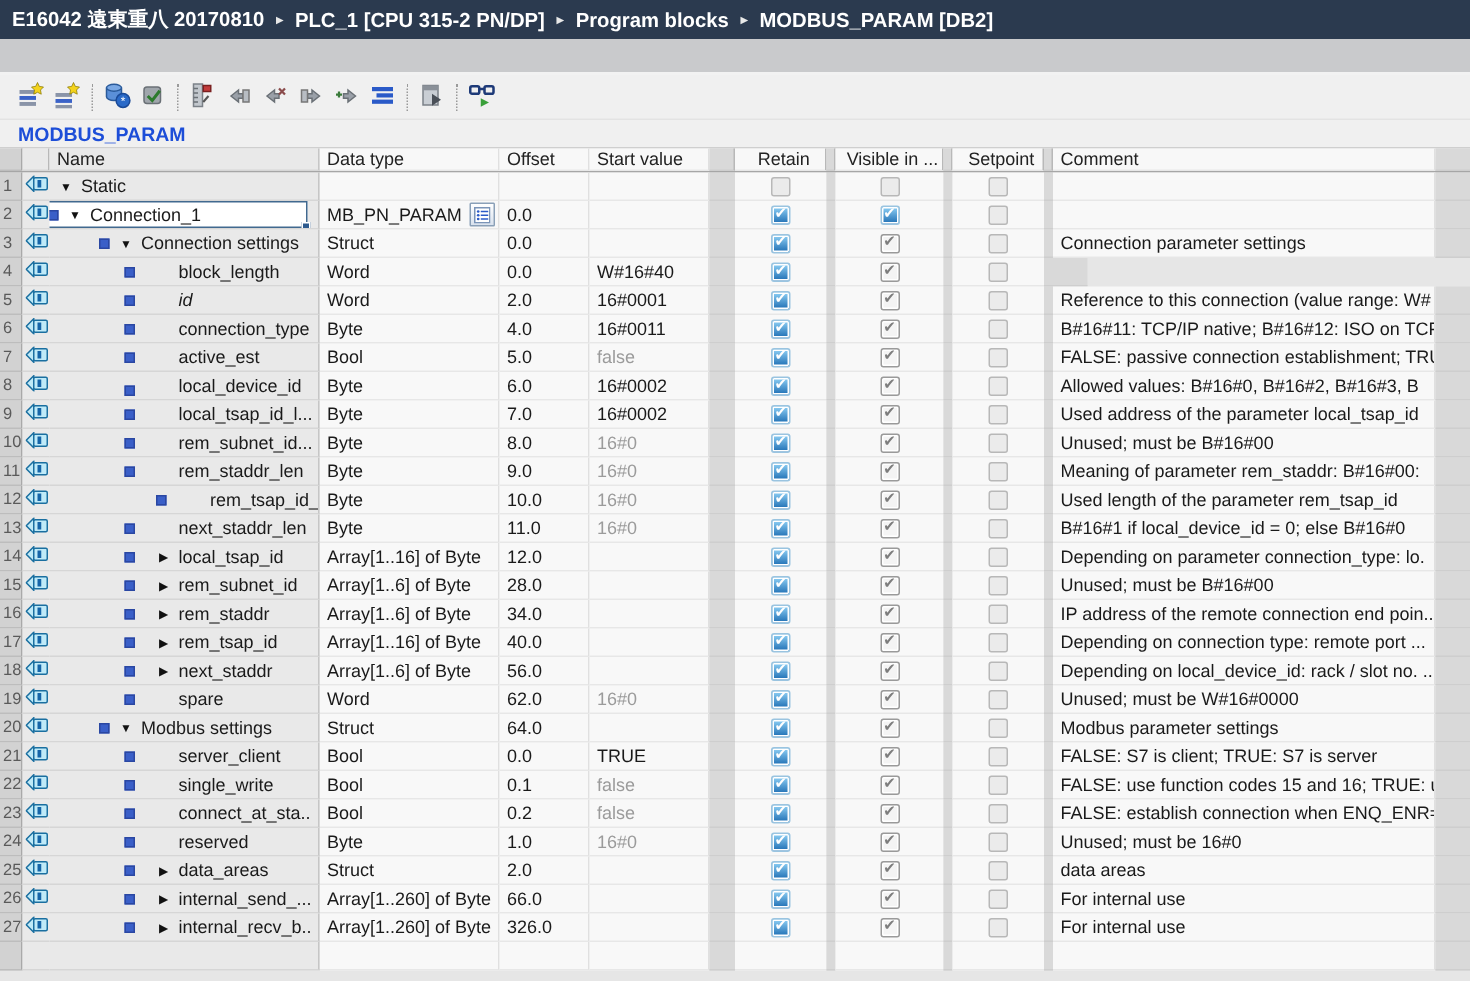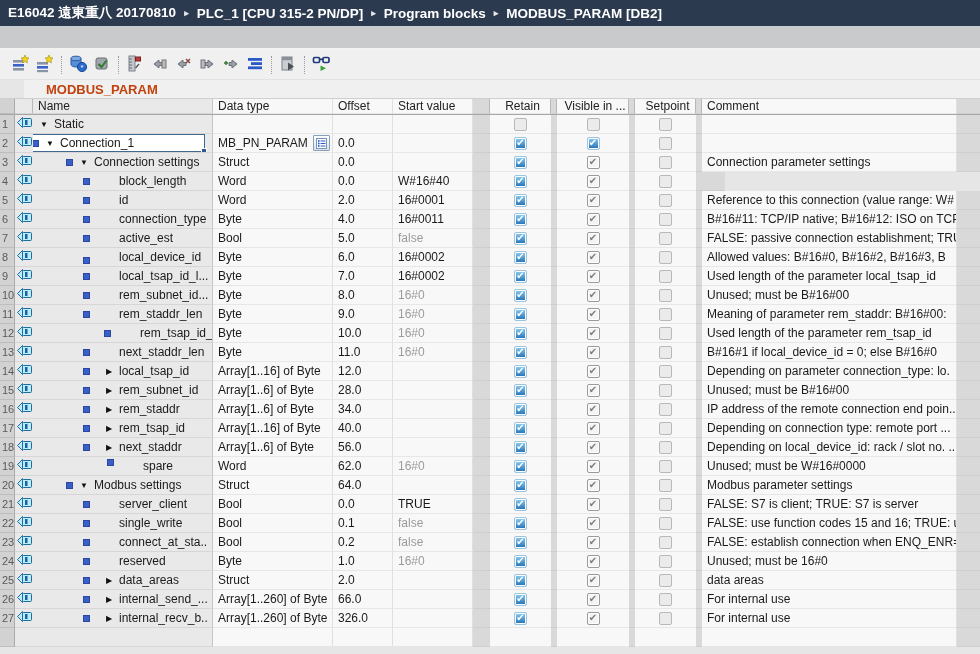--- a/index.html
+++ b/index.html
@@ -22,21 +22,21 @@
   
   .toolbar {
     height:30px; background:#f0f0f0; display:flex; align-items:center;
     padding-left:9px; border-bottom:1px solid #e3e3e3;
   }
   .tbtn { width:24px; height:24px; display:flex; align-items:center; justify-content:center; }
   .tsep { width:1px; height:18px; border-left:1px dotted #9a9a9a; margin:0 4px; }
   
   .titlebar {
     height:18px; background:#f0f0f0; display:flex; align-items:center;
-    padding-left:22px; font-weight:bold; font-size:13px; color:#c2410c;margin-left:24px;
+    padding-left:12px; font-weight:bold; font-size:13px; color:#1d4ed8;
   }
   
   .grid { background:#e6e6e6; }
   .hrow {
     display:flex; height:17px;
     background:linear-gradient(#fdfdfd,#d7d7d7);
     border-top:1px solid #cfcfcf; border-bottom:1px solid #a6a6a6;
   }
   .hcell {
     display:flex; align-items:center; padding-left:5px;
@@ -388,21 +388,21 @@
       <div class="row">
         <div class="cell c-num">5</div>
         <div class="cell c-icon">
           <span><svg width="15" height="11" viewBox="0 0 15 11">
               <polygon points="5.5,0.5 5.5,10.5 0.5,5.5" fill="#bfeaf8" stroke="#1a6fa0"></polygon>
               <rect x="5.5" y="1.5" width="9" height="8" rx="1" fill="#bfeaf8" stroke="#1a6fa0"></rect>
               <rect x="8" y="3" width="2.5" height="5" fill="#1565a8"></rect>
             </svg></span>
         </div>
         <div class="cell c-name">
-          <div style="display: flex; align-items: center; width: 100%;">
+          <div style="display: flex; align-items: center; width: 100%; font-style: italic;">
             <span class="spacer" style="width: 50px;"></span>
             <span class="bullet"></span>
             <span class="spacer" style="width: 12px;"></span>
             <span class="exp"></span>
             <span class="nametext">id</span>
           </div>
         </div>
         <div class="cell c-type">
           <span style="flex: 1 1 0%;">Word</span>
         </div>
@@ -570,21 +570,21 @@
         </div>
         <div class="cell c-sepn"></div>
         <div class="cell c-vis">
           <span class="cb checked_gray">✔</span>
         </div>
         <div class="cell c-sepn"></div>
         <div class="cell c-set">
           <span class="cb empty"></span>
         </div>
         <div class="cell c-sepn"></div>
-        <div class="cell c-com">Used length of the parameter local_tsap_id</div>
+        <div class="cell c-com">Used address of the parameter local_tsap_id</div>
         <div class="cell c-right"></div>
       </div>
       <div class="row">
         <div class="cell c-num">10</div>
         <div class="cell c-icon">
           <span><svg width="15" height="11" viewBox="0 0 15 11">
               <polygon points="5.5,0.5 5.5,10.5 0.5,5.5" fill="#bfeaf8" stroke="#1a6fa0"></polygon>
               <rect x="5.5" y="1.5" width="9" height="8" rx="1" fill="#bfeaf8" stroke="#1a6fa0"></rect>
               <rect x="8" y="3" width="2.5" height="5" fill="#1565a8"></rect>
             </svg></span>
@@ -934,21 +934,21 @@
       <div class="row">
         <div class="cell c-num">19</div>
         <div class="cell c-icon">
           <span><svg width="15" height="11" viewBox="0 0 15 11">
               <polygon points="5.5,0.5 5.5,10.5 0.5,5.5" fill="#bfeaf8" stroke="#1a6fa0"></polygon>
               <rect x="5.5" y="1.5" width="9" height="8" rx="1" fill="#bfeaf8" stroke="#1a6fa0"></rect>
               <rect x="8" y="3" width="2.5" height="5" fill="#1565a8"></rect>
             </svg></span>
         </div>
         <div class="cell c-name">
-          <div style="display: flex; width: 100%; margin-left: 24px;">
+          <div style="display: flex; align-items: center; width: 100%;">
             <span class="spacer" style="width: 50px;"></span>
             <span class="bullet"></span>
             <span class="spacer" style="width: 12px;"></span>
             <span class="exp"></span>
             <span class="nametext">spare</span>
           </div>
         </div>
         <div class="cell c-type">
           <span style="flex: 1 1 0%;">Word</span>
         </div>

